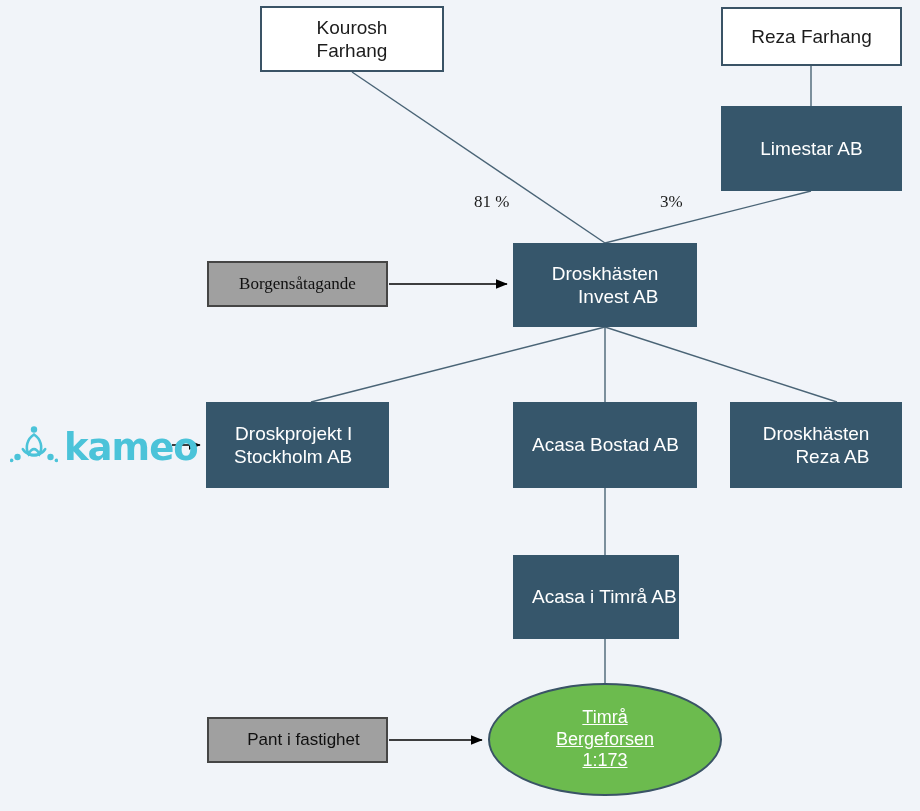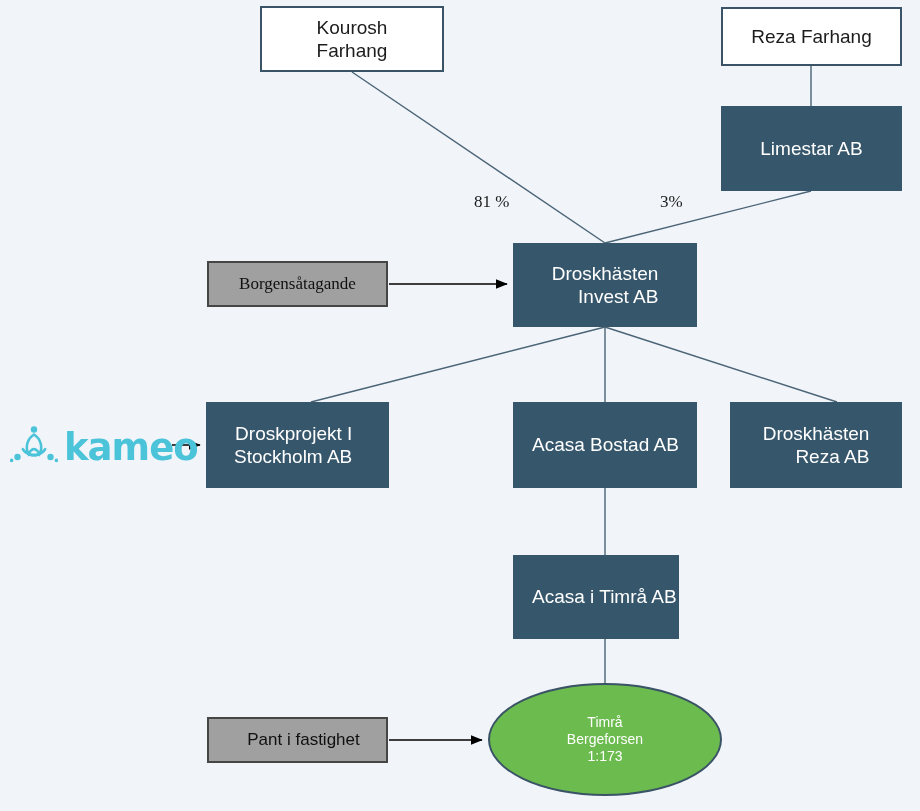--- a/index.html
+++ b/index.html
@@ -53,21 +53,22 @@
     background: #a0a0a0;
     border: 2px solid #454545;
     color: #101010;
     font-size: 17px;
   }
   .node-property {
     background: #6cbb4e;
     border: 2px solid #3a5366;
     border-radius: 50%;
     color: #ffffff;
-    font-size: 14px;
+    font-size: 18px;
+    text-decoration: underline;
   }
   .align-left {
     justify-content: flex-start;
     text-align: left;
     padding-left: 19px;
   }
   .align-left-sm {
     justify-content: flex-start;
     text-align: right;
     padding-left: 28px;

